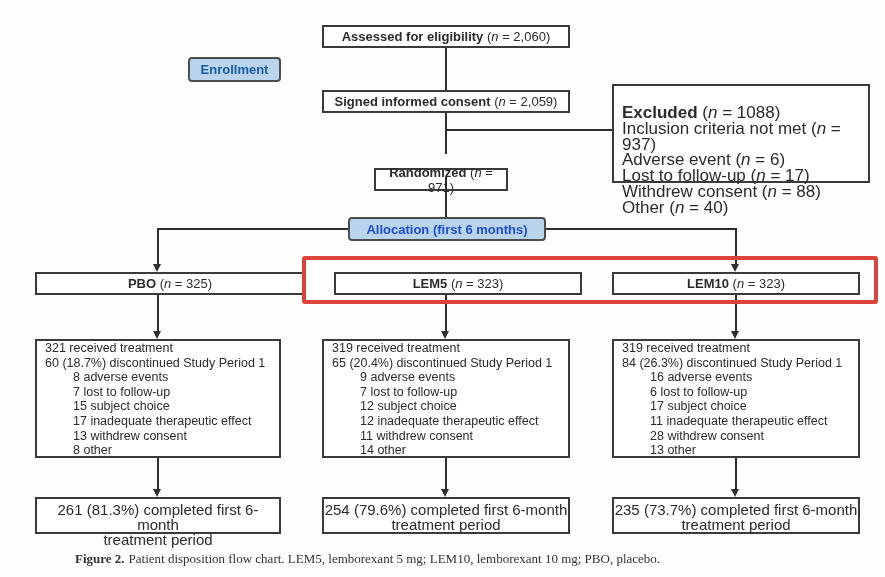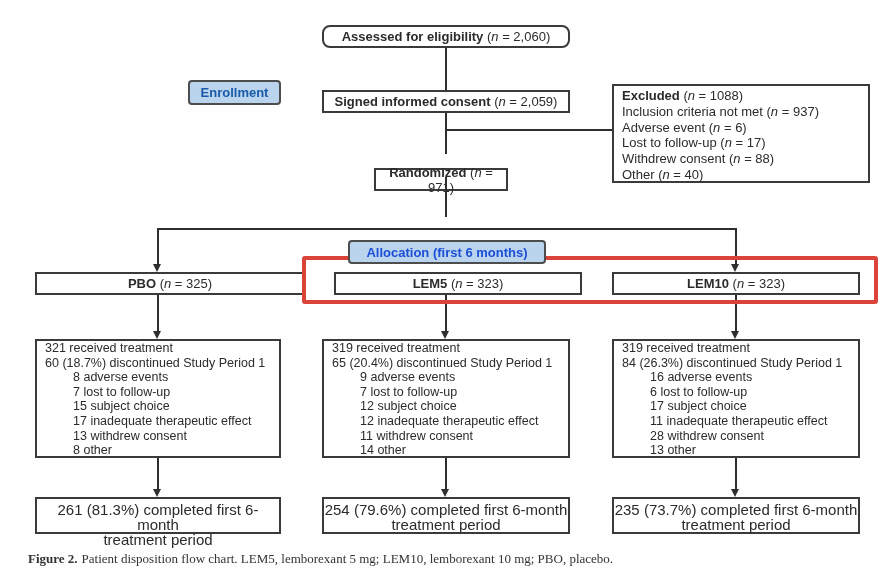--- a/index.html
+++ b/index.html
@@ -35,43 +35,42 @@
   .stage {
     position: absolute;
     border: 2px solid #4d4d4d;
     border-radius: 4px;
     display: flex;
     align-items: center;
     justify-content: center;
     font-weight: bold;
     font-size: 13px;
     z-index: 5;
-    margin-top: 23px;
   }
 
   
   .detail {
     position: absolute;
     background: #fff;
     border: 2px solid #3a3a3a;
     font-size: 12.5px;
     color: #2b2b2b;
     line-height: 14.6px;
     padding: 0 4px 0 8px;
   }
   .detail .reason { padding-left: 28px; }
 
   .excluded-box {
     position: absolute;
     background: #fff;
     border: 2px solid #3a3a3a;
-    font-size: 13px;
+    font-size: 17px;
     color: #2b2b2b;
     line-height: 15.8px;
-    padding: 2px 4px 0 8px;
+    padding: 19px 4px 0 8px;
   }
 
   .complete {
     position: absolute;
     background: #fff;
     border: 2px solid #3a3a3a;
     font-size: 15px;
     color: #2b2b2b;
     line-height: 15px;
     text-align: center;
@@ -97,20 +96,21 @@
     border-radius: 3px;
     z-index: 4;
     background: transparent;
   }
 
   .caption {
     position: absolute;
     font-family: "Liberation Serif", serif;
     font-size: 13px;
     color: #333;
+    margin-left: 47px;
   }
   .caption b { margin-right: 4px; }
 
   i.nvar { font-style: italic; }
 </style>
 </head>
 <body>
 
 <div class="canvas">
 
@@ -134,21 +134,21 @@
   <div class="line v" style="left:735px; top:295px; height:37px;"></div>
   <div class="arrowhead" style="left:731px; top:331px;"></div>
 
   <div class="line v" style="left:157px; top:458px; height:32px;"></div>
   <div class="arrowhead" style="left:153px; top:489px;"></div>
   <div class="line v" style="left:445px; top:458px; height:32px;"></div>
   <div class="arrowhead" style="left:441px; top:489px;"></div>
   <div class="line v" style="left:735px; top:458px; height:32px;"></div>
   <div class="arrowhead" style="left:731px; top:489px;"></div>
 
-  <div class="fbox center" style="left:322px; top:25px; width:248px; height:23px;border-radius:8px;">
+  <div class="fbox center" style="left:322px; top:25px; width:248px; height:23px;">
     <span><span class="hd">Assessed for eligibility</span><span class="npart"> (<i class="nvar">n</i> = <span>2,060</span>)</span></span>
   </div>
 
   <div class="stage" id="enrollment-pill" style="left: 188px; top: 57px; width: 93px; height: 25px; background: rgb(185, 212, 236); border-color: rgb(77, 77, 77); color: rgb(26, 91, 168);">
     <span>Enrollment</span>
   </div>
 
   <div class="fbox center" style="left:322px; top:90px; width:248px; height:23px;">
     <span><span class="hd">Signed informed consent</span><span class="npart"> (<i class="nvar">n</i> = <span>2,059</span>)</span></span>
   </div>

